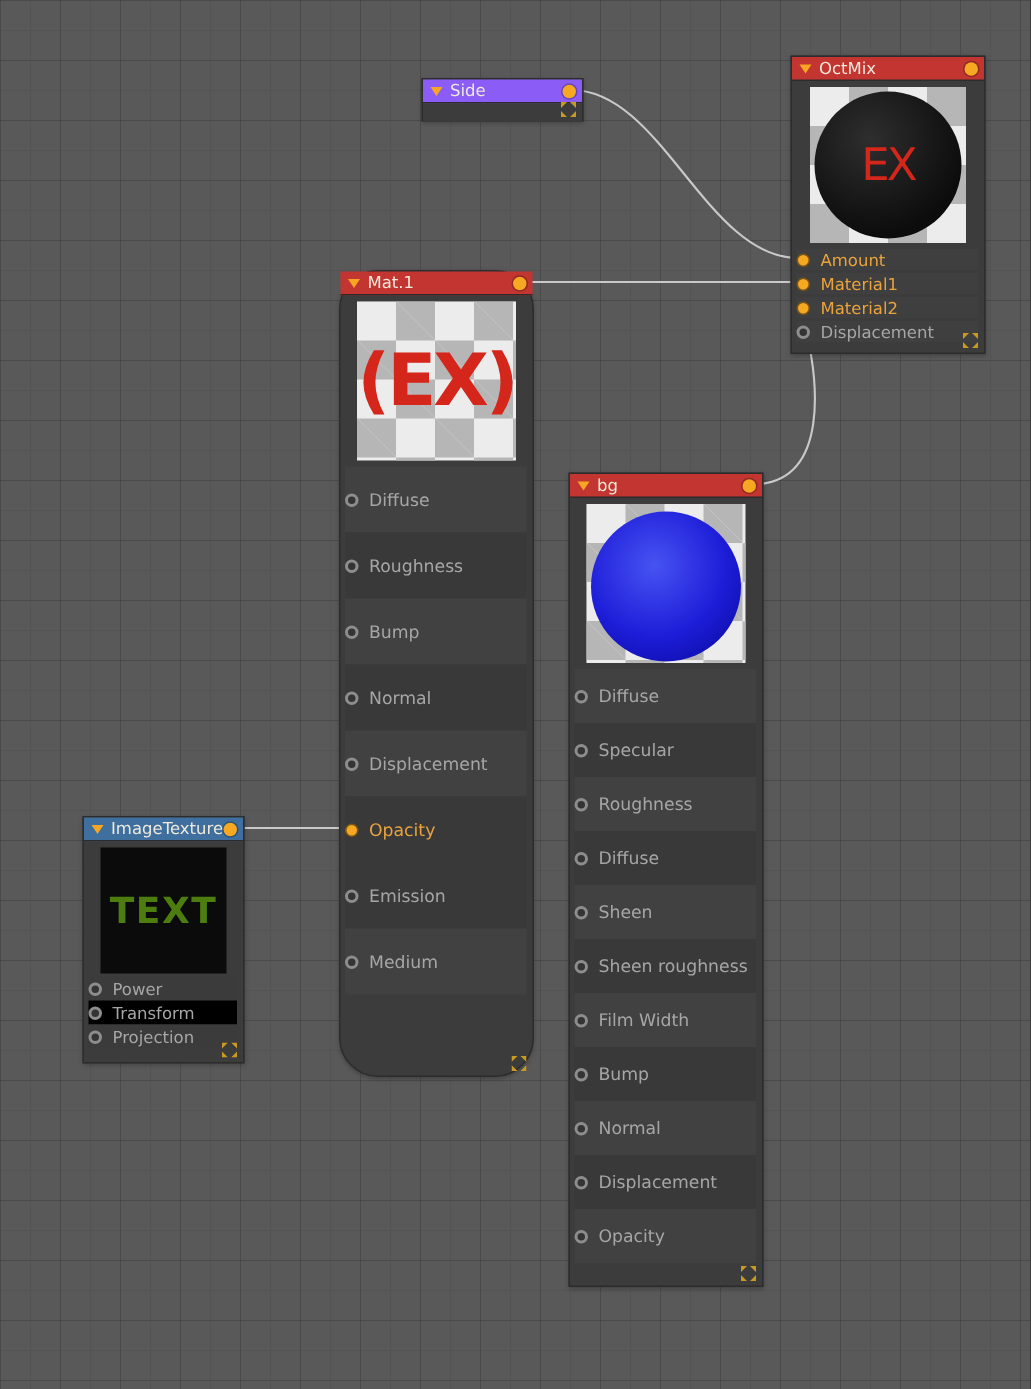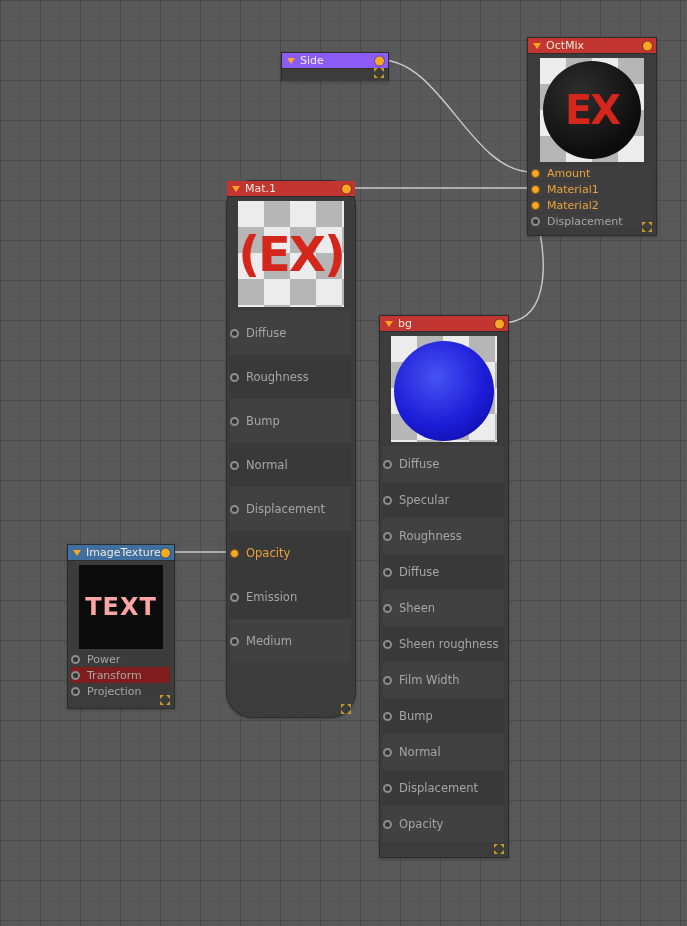--- a/index.html
+++ b/index.html
@@ -39,44 +39,44 @@
            linear-gradient(45deg,#b6b6b6 25%,transparent 25%,transparent 75%,#b6b6b6 75%);
          background-size:52px 52px;background-position:0 0,26px 26px;}
   .thumb.solidblack{background:#0b0b0b;}
   .t-large{width:106px;height:106px;}
   .t-mid{width:104px;height:104px;}
   .t-small{width:84px;height:84px;}
   .ex-flat{font-size:48px;font-weight:bold;color:#d5261b;letter-spacing:-2px;}
   .sphere-dark{width:98px;height:98px;border-radius:50%;flex:none;
          background:radial-gradient(circle at 38% 32%,#2e2e2e,#0c0c0c 72%);
          display:flex;align-items:center;justify-content:center;}
-  .sphere-dark span{font-size:40px;font-weight:bold;color:#d5261b;letter-spacing:-2px;}
+  .sphere-dark span{font-size:30px;font-weight:normal;color:#d5261b;letter-spacing:-2px;}
   .sphere-blue{width:100px;height:100px;border-radius:50%;flex:none;margin-top:4px;
          background:radial-gradient(circle at 42% 36%,#4753f2,#1d1dd8 55%,#0d0daa 88%);}
-  .text-white{font-size:24px;font-weight:bold;color:#fca5a5;letter-spacing:1px;}
+  .text-white{font-size:24px;font-weight:bold;color:#4d7c0f;letter-spacing:1px;}
 
   .inputs{position:relative;}
   .input-row{display:flex;align-items:center;margin:0 4px 0 3px;box-sizing:border-box;}
   .socket{width:9px;height:9px;border-radius:50%;box-sizing:border-box;flex:none;
           border:2px solid #8d8d8d;background:#343434;margin-right:7px;}
   .socket.filled{border:1px solid #7a5512;background:#f7a823;}
   .label{font-size:11px;color:#a6a6a6;white-space:nowrap;}
   .input-row.connected .label{color:#e9a33c;}
 
   .inputs.tall44 .input-row{height:44px;}
   .inputs.tall36 .input-row{height:36px;}
   .inputs.tall44 .input-row,
   .inputs.tall36 .input-row{background:#414141;}
   .inputs.tall44 .input-row.alt,
   .inputs.tall36 .input-row.alt{background:#393939;}
   .inputs.tall44 .label,.inputs.tall36 .label{font-size:11.5px;}
 
   .inputs.oct .input-row{height:14px;margin-bottom:2px;background:#3f3f3f;}
   .inputs.img .input-row{height:16px;background:#3b3b3b;}
-  .inputs.img .input-row.alt{background:#7f1d1d;}
+  .inputs.img .input-row.alt{background:#000000;}
 
   .resize-icon{position:absolute;right:4px;bottom:3px;width:10px;height:10px;}
   .side-body{height:12px;position:relative;background:#3c3c3c;}
 </style>
 </head>
 <body>
 
 <div id="canvas">
 
   <svg class="wires" width="687" height="926">
@@ -240,21 +240,21 @@
         <div class="input-row">
           <span class="socket"></span>
           <span class="label">Opacity</span>
         </div>
       </div>
     <svg class="resize-icon" viewBox="0 0 10 10">
       <path fill="#c89a22" d="M0,0 L4,0 L0,4 Z M10,0 L10,4 L6,0 Z M0,10 L0,6 L4,10 Z M10,10 L6,10 L10,6 Z"></path>
     </svg>
   </div>
 
-  <div class="node" style="left:67px;top:544px;width:108px;height:165px;">
+  <div class="node" style="left:55px;top:544px;width:108px;height:165px;">
     <div class="header blue">
       <span class="tri"></span>
       <span class="title">ImageTexture</span>
       <span class="outdot"></span>
     </div>
     <div class="thumbwrap" style="padding:4px 0 2px 0;">
       <div class="thumb t-small solidblack">
         <span class="text-white">TEXT</span>
       </div>
     </div>

